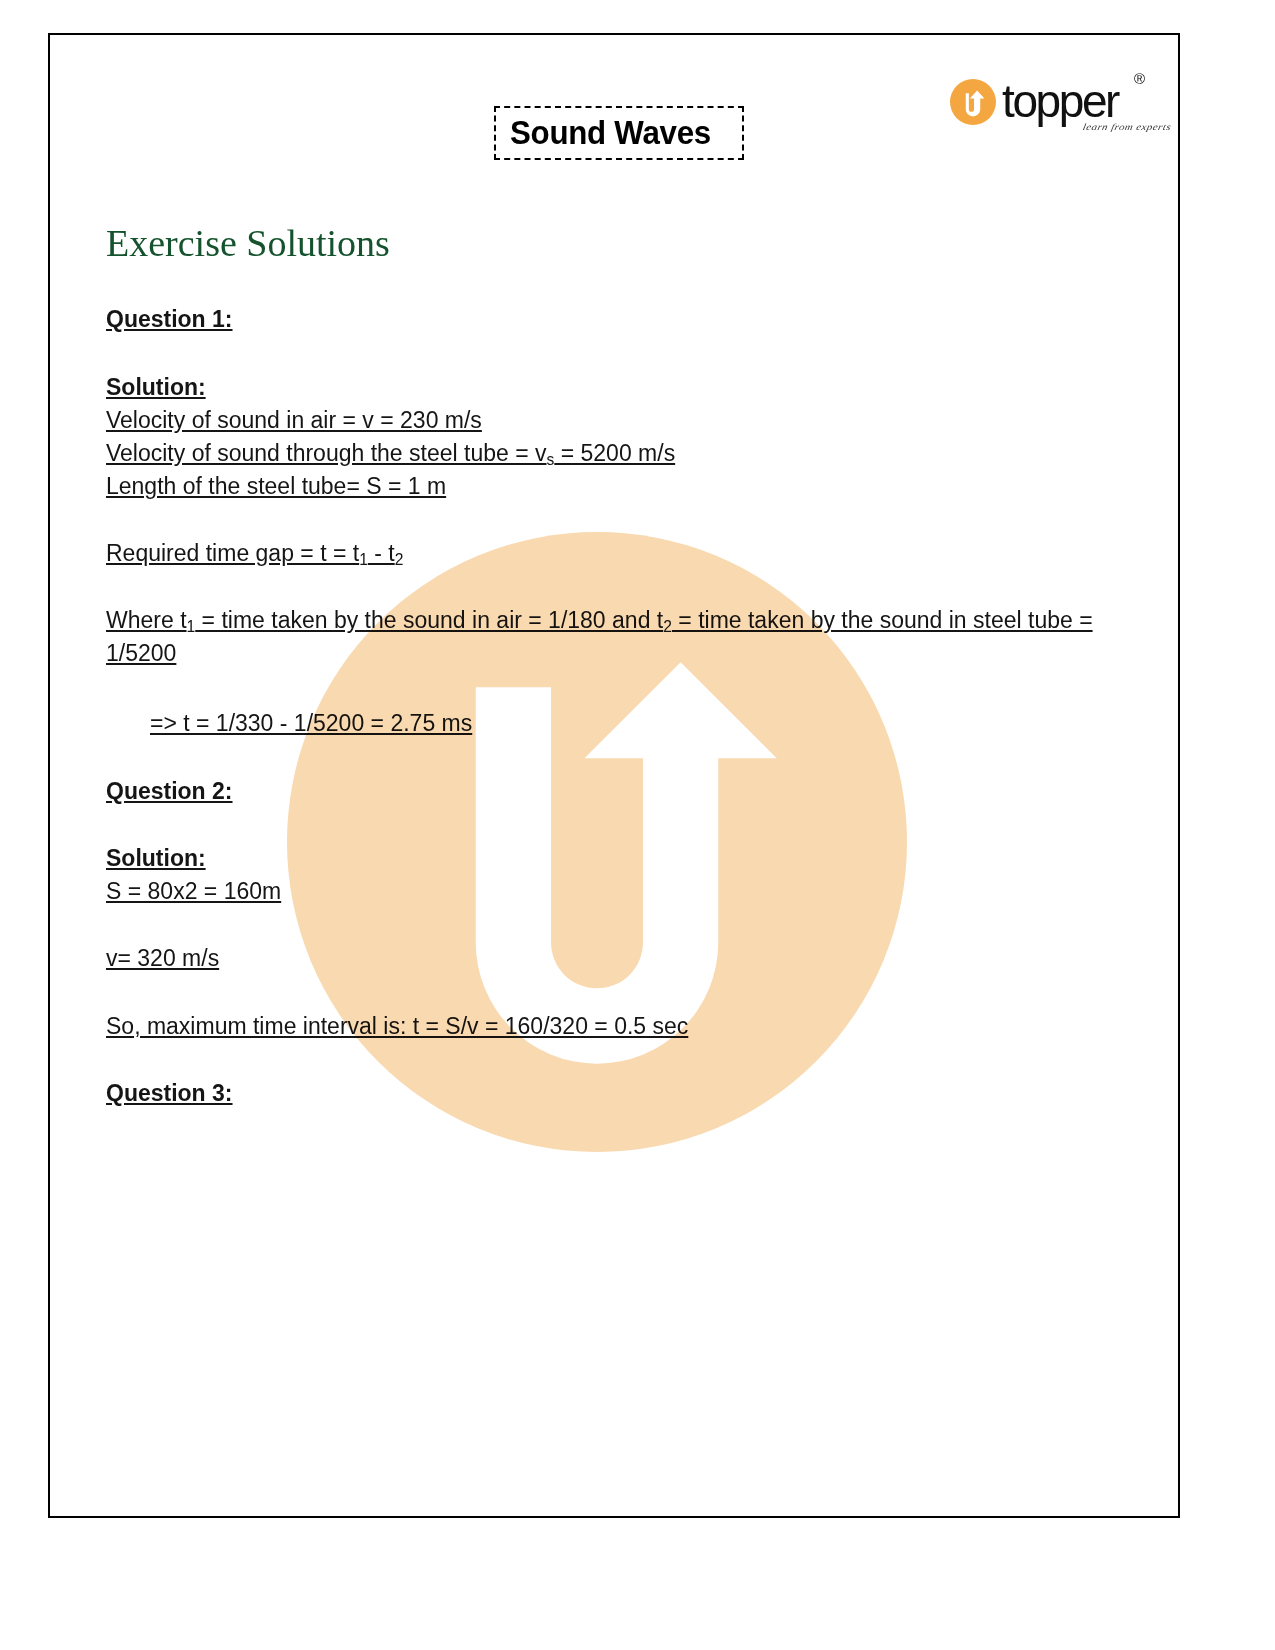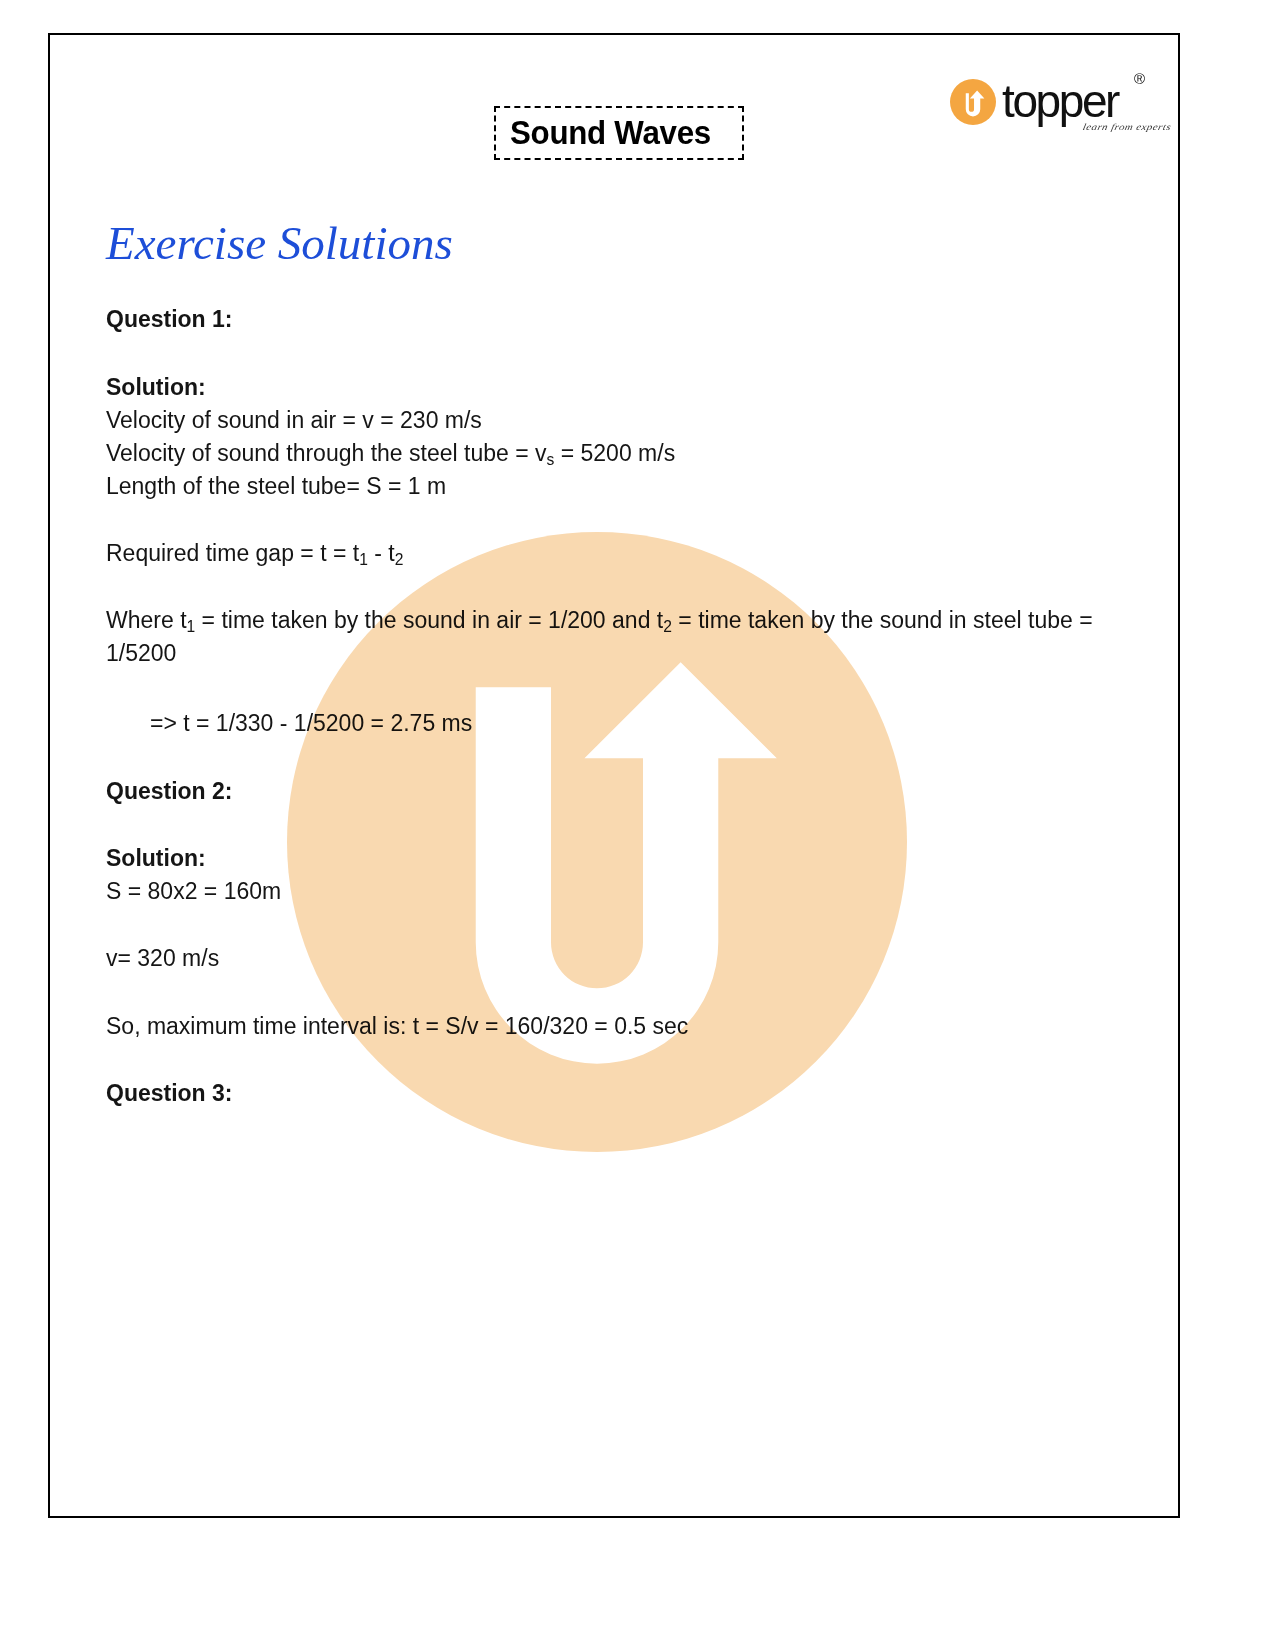--- a/index.html
+++ b/index.html
@@ -145,35 +145,35 @@
     white-space: nowrap;
     opacity: 0.92;
   }
 
   
   .heading {
     position: absolute;
     left: 56px;
     top: 186px;
     font-family: "Liberation Serif", serif;
-    font-size: 47px;
+    font-size: 38px;
     line-height: 44px;
-    color: #1d4ed8;
-    white-space: nowrap;
-    font-style: italic;
+    color: #14532d;
+    white-space: nowrap;
   }
 
   .txt {
     position: absolute;
     left: 56px;
     font-size: 23px;
     line-height: 33px;
     color: #151515;
     white-space: nowrap;
     font-family: "Liberation Sans", sans-serif;
+    text-decoration: underline;
   }
   .txt.bold { font-weight: bold; }
   .txt.wrap { white-space: normal; width: 1000px; }
 
   sub {
     font-size: 0.68em;
     line-height: 0;
     vertical-align: -0.28em;
   }
 </style>
@@ -216,21 +216,21 @@
       <span>Velocity of sound through the steel tube = v</span><sub>s</sub><span> = 5200 m/s</span>
     </div>
 
     <div class="txt" style="top:435px;">Length of the steel tube= S = 1 m</div>
 
     <div class="txt" style="top:502px;">
       <span>Required time gap = t = t</span><sub>1</sub><span> - t</span><sub>2</sub>
     </div>
 
     <div class="txt wrap" style="top:569px;">
-      <span>Where t</span><sub>1</sub><span> = time taken by the sound in air = 1/200 and t</span><sub>2</sub><span> = time taken by the sound in steel tube = 1/5200</span>
+      <span>Where t</span><sub>1</sub><span> = time taken by the sound in air = 1/180 and t</span><sub>2</sub><span> = time taken by the sound in steel tube = 1/5200</span>
     </div>
 
     <div class="txt" style="top:672px;margin-left:44px;">=&gt; t = 1/330 - 1/5200 = 2.75 ms</div>
 
     <div class="txt bold" style="top:740px;">Question 2:</div>
     <div class="txt bold" style="top:807px;">Solution:</div>
     <div class="txt" style="top:840px;">S = 80x2 = 160m</div>
     <div class="txt" style="top:907px;">v= 320 m/s</div>
     <div class="txt" style="top:975px;">So, maximum time interval is: t = S/v = 160/320 = 0.5 sec</div>
 

